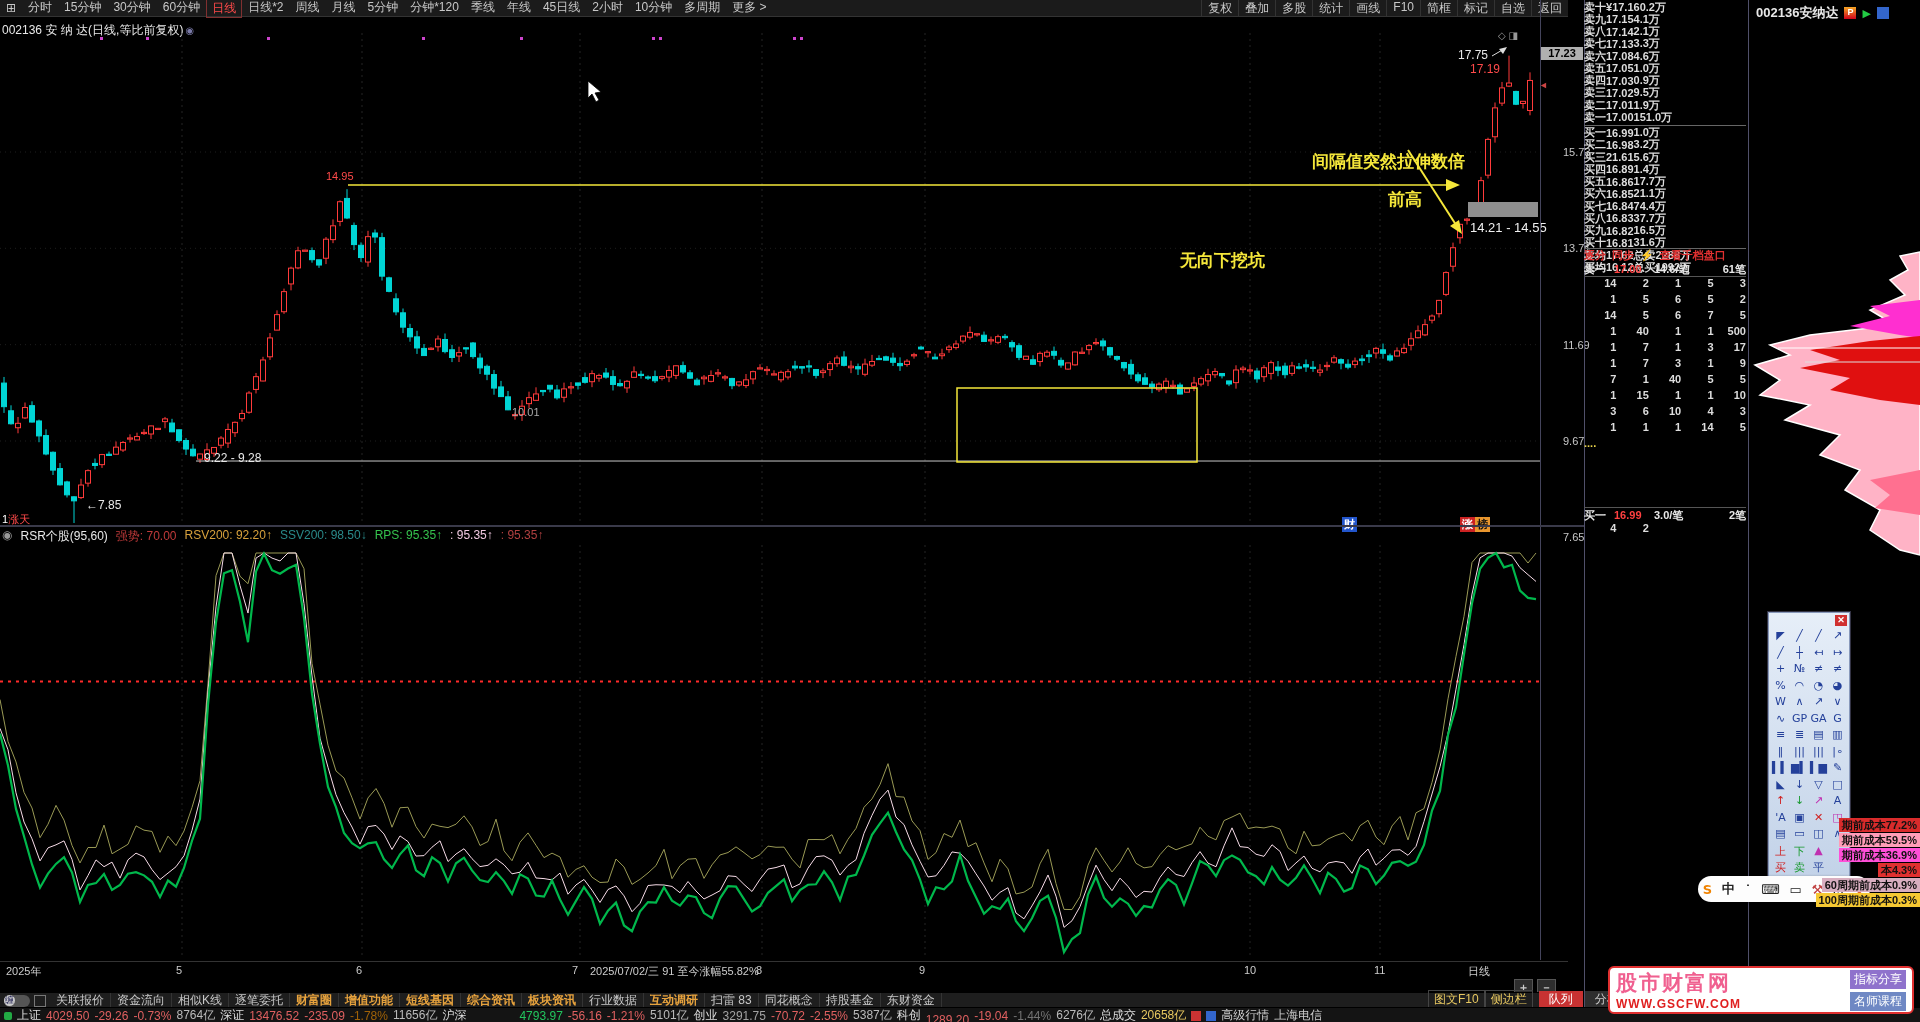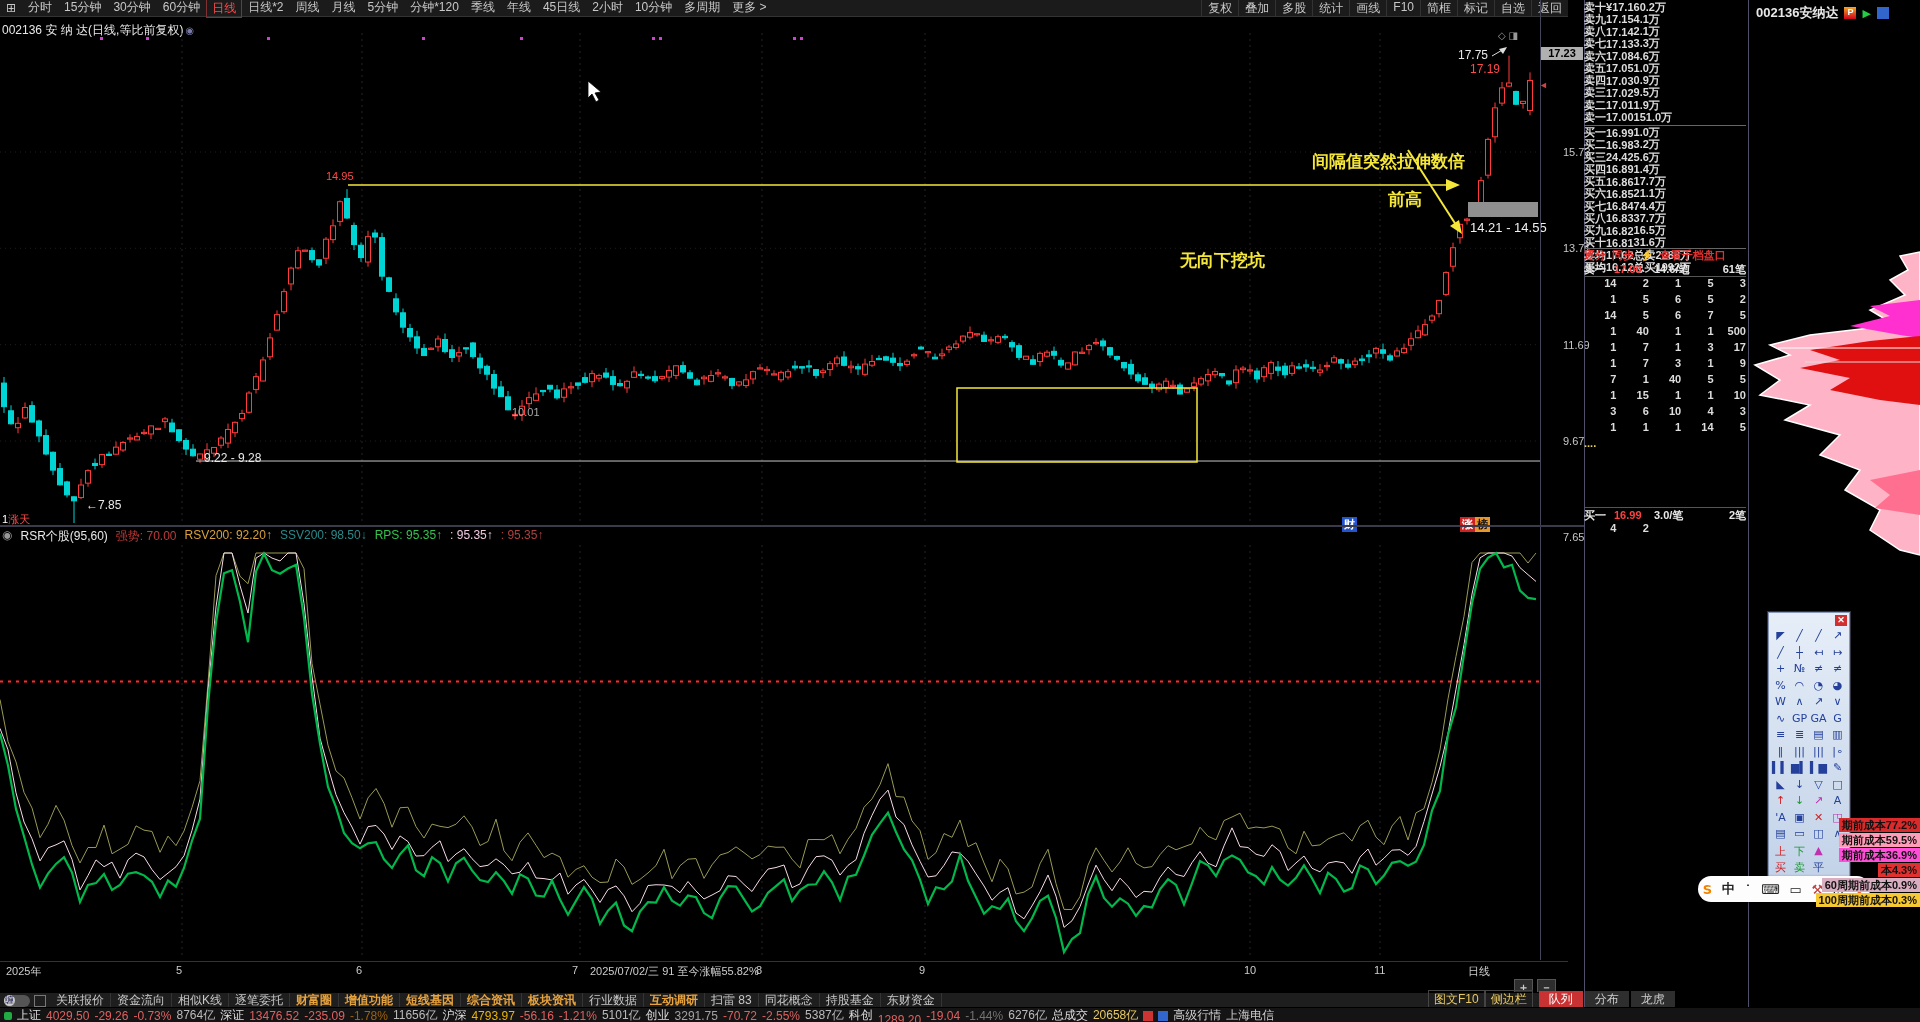--- a/index.html
+++ b/index.html
@@ -701,21 +701,21 @@
         <span>16.99</span>
         <span>1.0万</span>
       </div>
       <div class="obrow">
         <span>买二</span>
         <span>16.98</span>
         <span>3.2万</span>
       </div>
       <div class="obrow">
         <span>买三</span>
-        <span>24.42</span>
+        <span>21.61</span>
         <span>5.6万</span>
       </div>
       <div class="obrow">
         <span>买四</span>
         <span>16.89</span>
         <span>1.4万</span>
       </div>
       <div class="obrow">
         <span>买五</span>
         <span>16.86</span>
@@ -1017,21 +1017,21 @@
       <span style="color: rgb(224, 96, 96);">4029.50</span>
       <span style="color: rgb(224, 96, 96);">-29.26</span>
       <span style="color: rgb(224, 96, 96);">-0.73%</span>
       <span style="color: rgb(187, 187, 187);">8764亿</span>
       <span style="color: rgb(221, 221, 221);">深证</span>
       <span style="color: rgb(224, 96, 96);">13476.52</span>
       <span style="color: rgb(224, 96, 96);">-235.09</span>
       <span style="color: #a16207;">-1.78%</span>
       <span style="color: rgb(187, 187, 187);">11656亿</span>
       <span style="color: rgb(221, 221, 221);">沪深</span>
-      <span style="color: #eab308;">4793.97</span>
+      <span style="color: #22c55e; margin-left: 48px;">4793.97</span>
       <span style="color: rgb(224, 96, 96);">-56.16</span>
       <span style="color: rgb(224, 96, 96);">-1.21%</span>
       <span style="color: rgb(187, 187, 187);">5101亿</span>
       <span style="color: rgb(221, 221, 221);">创业</span>
       <span style="color: #a3a3a3;">3291.75</span>
       <span style="color: rgb(224, 96, 96);">-70.72</span>
       <span style="color: rgb(224, 96, 96);">-2.55%</span>
       <span style="color: rgb(187, 187, 187);">5387亿</span>
       <span style="color: rgb(221, 221, 221);">科创</span>
       <span style="color: rgb(224, 96, 96); margin-top: 8px;">1289.20</span>
@@ -1039,14 +1039,24 @@
       <span style="color: #737373;">-1.44%</span>
       <span style="color: rgb(187, 187, 187);">6276亿</span>
       <span style="color: rgb(221, 221, 221);">总成交</span>
       <span style="color: rgb(232, 200, 96);">20658亿</span>
       <span style="width: 10px; height: 10px; background: rgb(204, 51, 51); display: inline-block;"></span>
       <span style="width: 10px; height: 10px; background: rgb(51, 102, 204); display: inline-block;"></span>
       <span style="color: rgb(204, 204, 204);">高级行情</span>
       <span style="color: rgb(204, 204, 204);">上海电信</span>
     </div>
 
+  <div class="abs wm">
+    <div>
+      <div class="t1">股市财富网</div>
+      <div class="t2">WWW.GSCFW.COM</div>
+    </div>
+    <div class="badges">
+      <div style="background:#8f72cc;">指标分享</div>
+      <div style="background:#6f88c4;">名师课程</div>
+    </div>
+  </div>
 
 </div>
 
 </body></html>

